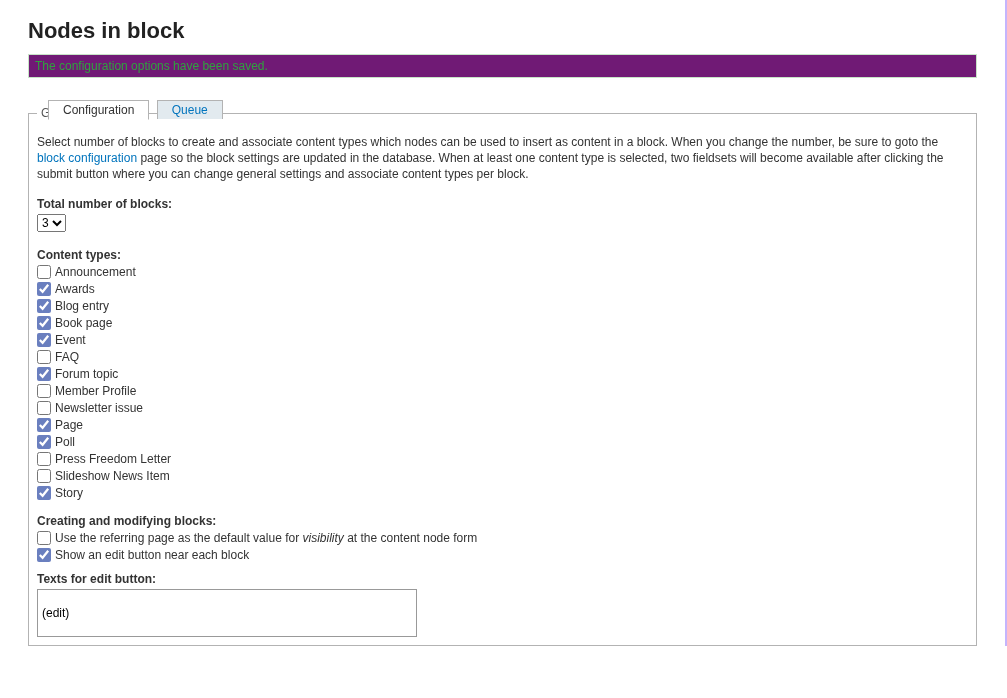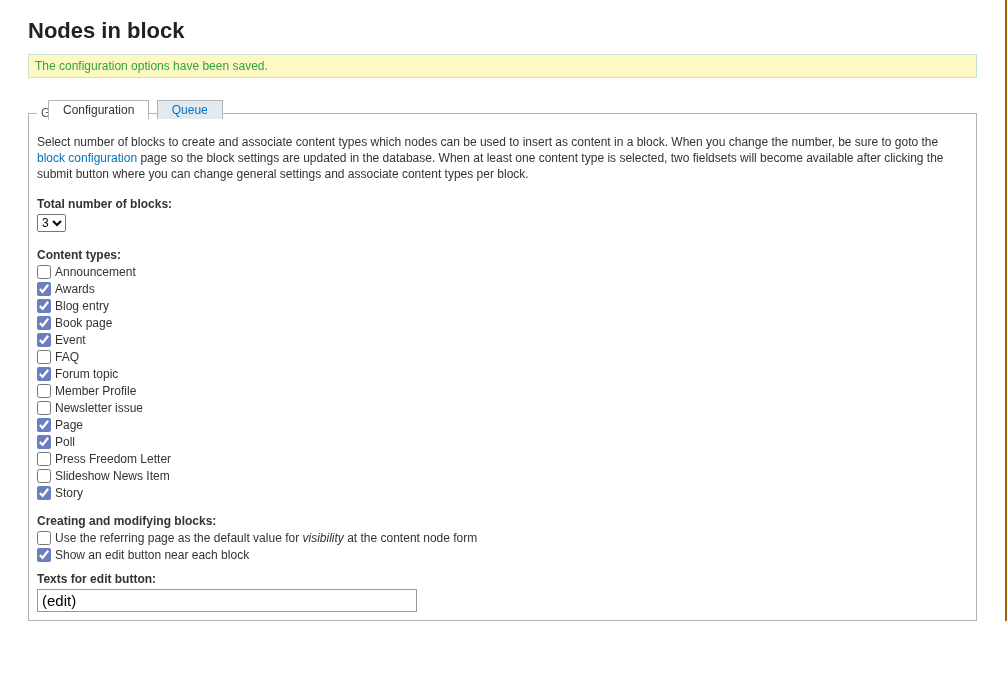--- a/index.html
+++ b/index.html
@@ -7,31 +7,31 @@
     margin: 0;
     padding: 0;
     font-family: "Lucida Grande", Verdana, Arial, sans-serif;
     font-size: 12px;
     color: #333;
     background: #fff;
   }
   .page {
     width: 1007px;
     padding: 10px 28px 0 28px;
-    border-right: 2px solid #a16207;
+    border-right: 2px solid #c4b5fd;
   }
   h1 {
     font-size: 22px;
     font-weight: bold;
     margin: 8px 0 10px 0;
     color: #222;
   }
   .status-msg {
     border: 1px solid #c7e4c7;
-    background: #fef9c3;
+    background: #701a75;
     color: #2fa33e;
     padding: 4px 6px;
     margin-bottom: 8px;
     font-size: 12px;
   }
   .tabs {
     position: relative;
     height: 20px;
     margin-left: 20px;
     z-index: 2;
@@ -84,22 +84,22 @@
   }
   .cbrow input[type=checkbox] {
     width: 14px;
     height: 14px;
     margin: 0 4px 0 0;
     accent-color: #6a7fbf;
   }
   .edit-input {
     width: 380px;
     border: 1px solid #999;
-    padding: 2px 4px;
-    font-size: 15px;
+    padding: 16px 4px;
+    font-size: 12px;
   }
   .cbrow em { font-style: italic; }
 </style>
 </head>
 <body>
 
 <div class="page">
   <h1>Nodes in block</h1>
 
   <div class="status-msg">The configuration options have been saved.</div>

